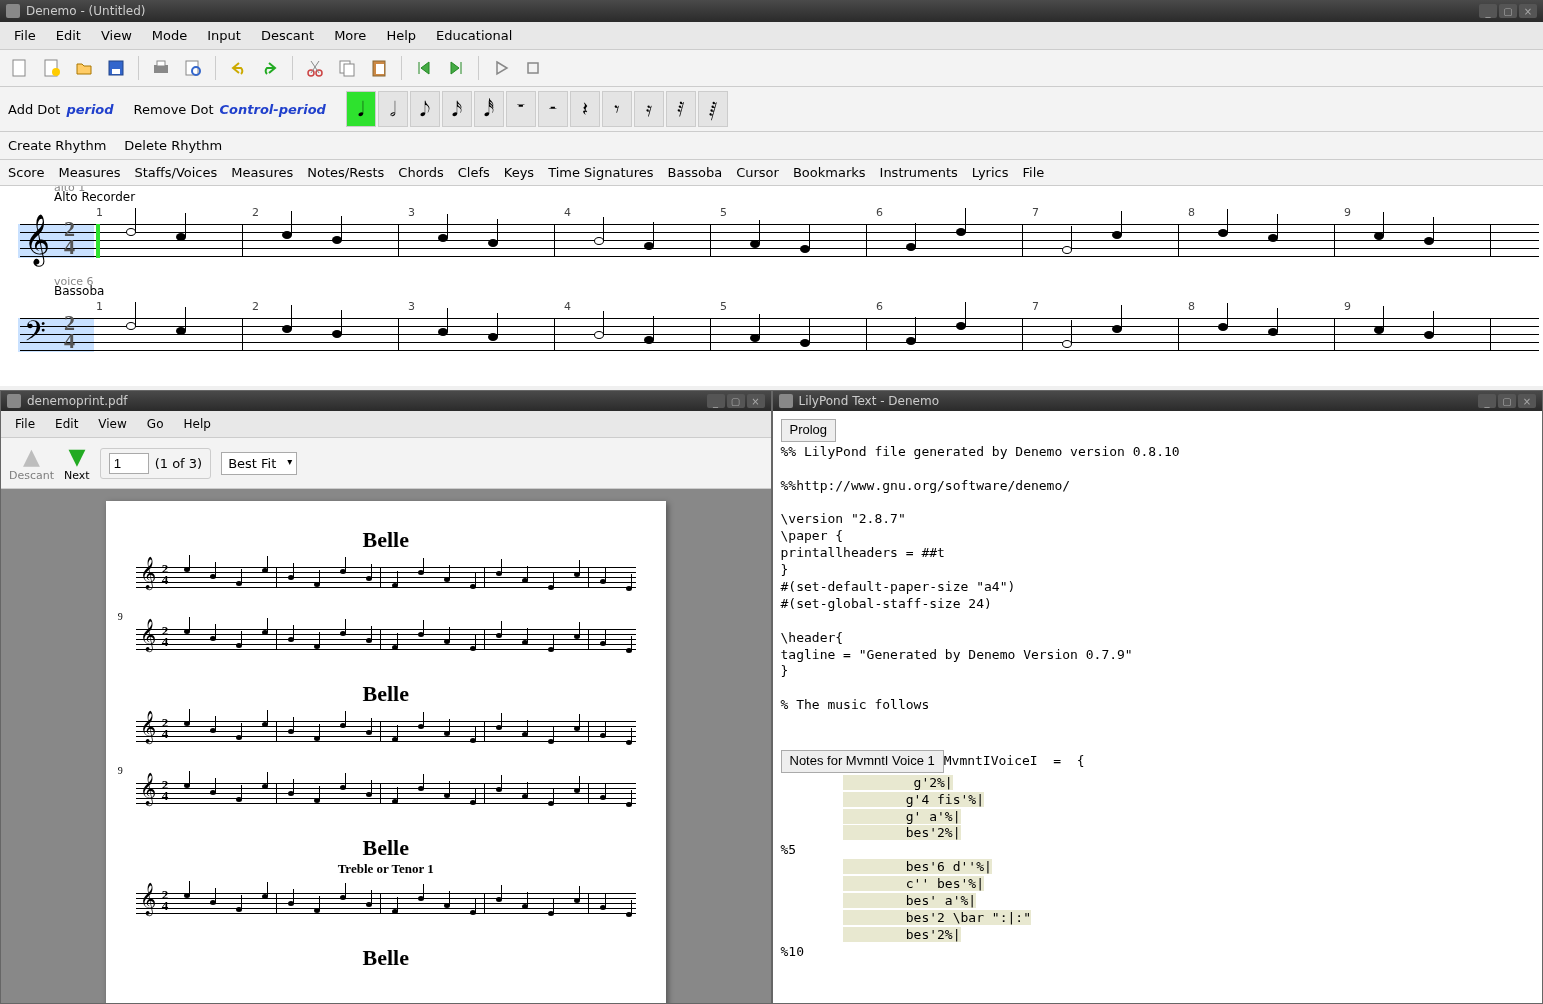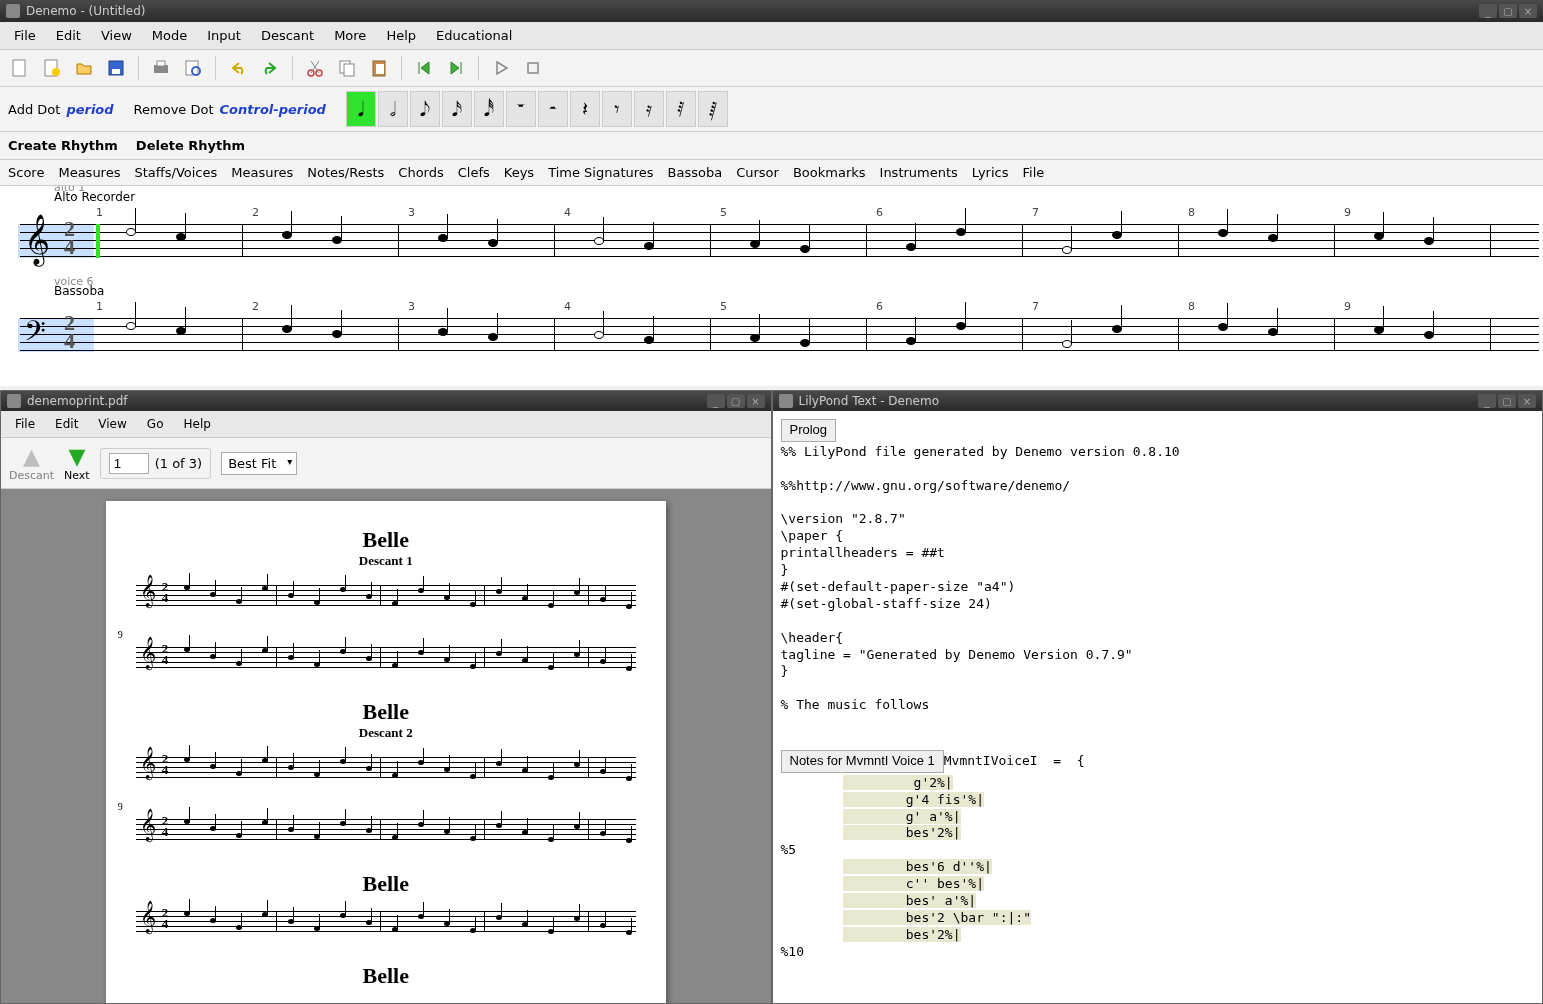--- a/index.html
+++ b/index.html
@@ -22,21 +22,21 @@
 
 
 .durbar { background: #f3f3f3; border-bottom: 1px solid #ccc; display: flex; align-items: center; padding: 4px 8px; gap: 6px; }
 .durbar .label { font-size: 13px; }
 .durbar .accel { color: #2040cc; font-style: italic; font-weight: bold; }
 .dbtn { width: 30px; height: 36px; background: #e4e4e4; border: 1px solid #ccc; display: flex; align-items: center; justify-content: center; cursor: pointer; font-size: 20px; font-family: serif; }
 .dbtn.sel { background: #2ee22e; }
 
 
 .rhbar { background: #f3f3f3; border-bottom: 1px solid #ccc; display: flex; align-items: center; padding: 6px 8px; gap: 18px; }
-.rhbar span { cursor: pointer; font-weight: bold; }
+.rhbar span { cursor: pointer; }
 
 
 .objbar { background: #f3f3f3; border-bottom: 1px solid #ccc; display: flex; align-items: center; padding: 5px 8px; gap: 14px; }
 .objbar span { cursor: pointer; }
 
 
 .score { background: #fff; position: relative; height: 200px; overflow: hidden; }
 .staff { position: relative; margin: 14px 0 30px 0; }
 .staffname { position: absolute; left: 54px; top: -18px; font-size: 12px; }
 .voicename { position: absolute; left: 54px; top: -27px; font-size: 11px; color: #888; }
@@ -424,21 +424,20 @@
         <span>(1 of 3)</span>
       </div>
       <div class="select">
         <span>Best Fit</span>
         <span style="position:absolute;right:4px;top:3px;font-size:10px;">▾</span>
       </div>
     </div>
     <div class="pdfview">
       <div class="page">
         <h2>Belle</h2>
-        <h3>Descant 1</h3>
         <div class="ministaff" id="ms1">
             <div class="ml" style="top: 10px;"></div>
             <div class="ml" style="top: 15px;"></div>
             <div class="ml" style="top: 20px;"></div>
             <div class="ml" style="top: 25px;"></div>
             <div class="ml" style="top: 30px;"></div>
             <span style="position: absolute; left: 4px; top: 0px; font-size: 28px; font-family: serif;">𝄞</span>
             <span style="position: absolute; left: 26px; top: 6px; font: bold 13px / 11px serif; white-space: pre;">2
 4</span>
             <div style="position: absolute; width: 6px; height: 5px; background: rgb(0, 0, 0); border-radius: 50%; left: 48px; top: 10px;"></div>
@@ -527,21 +526,20 @@
             <div style="position: absolute; width: 1px; height: 14px; background: rgb(0, 0, 0); left: 417px; top: 16px;"></div>
             <div style="position: absolute; width: 6px; height: 5px; background: rgb(0, 0, 0); border-radius: 50%; left: 438px; top: 15px;"></div>
             <div style="position: absolute; width: 1px; height: 14px; background: rgb(0, 0, 0); left: 443px; top: 3px;"></div>
             <div style="position: absolute; width: 1px; height: 20px; background: rgb(0, 0, 0); top: 10px; left: 452px;"></div>
             <div style="position: absolute; width: 6px; height: 5px; background: rgb(0, 0, 0); border-radius: 50%; left: 464px; top: 22px;"></div>
             <div style="position: absolute; width: 1px; height: 14px; background: rgb(0, 0, 0); left: 469px; top: 10px;"></div>
             <div style="position: absolute; width: 6px; height: 5px; background: rgb(0, 0, 0); border-radius: 50%; left: 490px; top: 29px;"></div>
             <div style="position: absolute; width: 1px; height: 14px; background: rgb(0, 0, 0); left: 495px; top: 17px;"></div>
           </div>
         <h2>Belle</h2>
-        <h3>Descant 2</h3>
         <div class="ministaff" id="ms3">
             <div class="ml" style="top: 10px;"></div>
             <div class="ml" style="top: 15px;"></div>
             <div class="ml" style="top: 20px;"></div>
             <div class="ml" style="top: 25px;"></div>
             <div class="ml" style="top: 30px;"></div>
             <span style="position: absolute; left: 4px; top: 0px; font-size: 28px; font-family: serif;">𝄞</span>
             <span style="position: absolute; left: 26px; top: 6px; font: bold 13px / 11px serif; white-space: pre;">2
 4</span>
             <div style="position: absolute; width: 6px; height: 5px; background: rgb(0, 0, 0); border-radius: 50%; left: 48px; top: 10px;"></div>
@@ -630,20 +628,21 @@
             <div style="position: absolute; width: 1px; height: 14px; background: rgb(0, 0, 0); left: 417px; top: 16px;"></div>
             <div style="position: absolute; width: 6px; height: 5px; background: rgb(0, 0, 0); border-radius: 50%; left: 438px; top: 15px;"></div>
             <div style="position: absolute; width: 1px; height: 14px; background: rgb(0, 0, 0); left: 443px; top: 3px;"></div>
             <div style="position: absolute; width: 1px; height: 20px; background: rgb(0, 0, 0); top: 10px; left: 452px;"></div>
             <div style="position: absolute; width: 6px; height: 5px; background: rgb(0, 0, 0); border-radius: 50%; left: 464px; top: 22px;"></div>
             <div style="position: absolute; width: 1px; height: 14px; background: rgb(0, 0, 0); left: 469px; top: 10px;"></div>
             <div style="position: absolute; width: 6px; height: 5px; background: rgb(0, 0, 0); border-radius: 50%; left: 490px; top: 29px;"></div>
             <div style="position: absolute; width: 1px; height: 14px; background: rgb(0, 0, 0); left: 495px; top: 17px;"></div>
           </div>
         <h2>Belle</h2>
+        <h3>Treble or Tenor 1</h3>
         <div class="ministaff" id="ms5">
             <div class="ml" style="top: 10px;"></div>
             <div class="ml" style="top: 15px;"></div>
             <div class="ml" style="top: 20px;"></div>
             <div class="ml" style="top: 25px;"></div>
             <div class="ml" style="top: 30px;"></div>
             <span style="position: absolute; left: 4px; top: 0px; font-size: 28px; font-family: serif;">𝄞</span>
             <span style="position: absolute; left: 26px; top: 6px; font: bold 13px / 11px serif; white-space: pre;">2
 4</span>
             <div style="position: absolute; width: 6px; height: 5px; background: rgb(0, 0, 0); border-radius: 50%; left: 48px; top: 10px;"></div>

